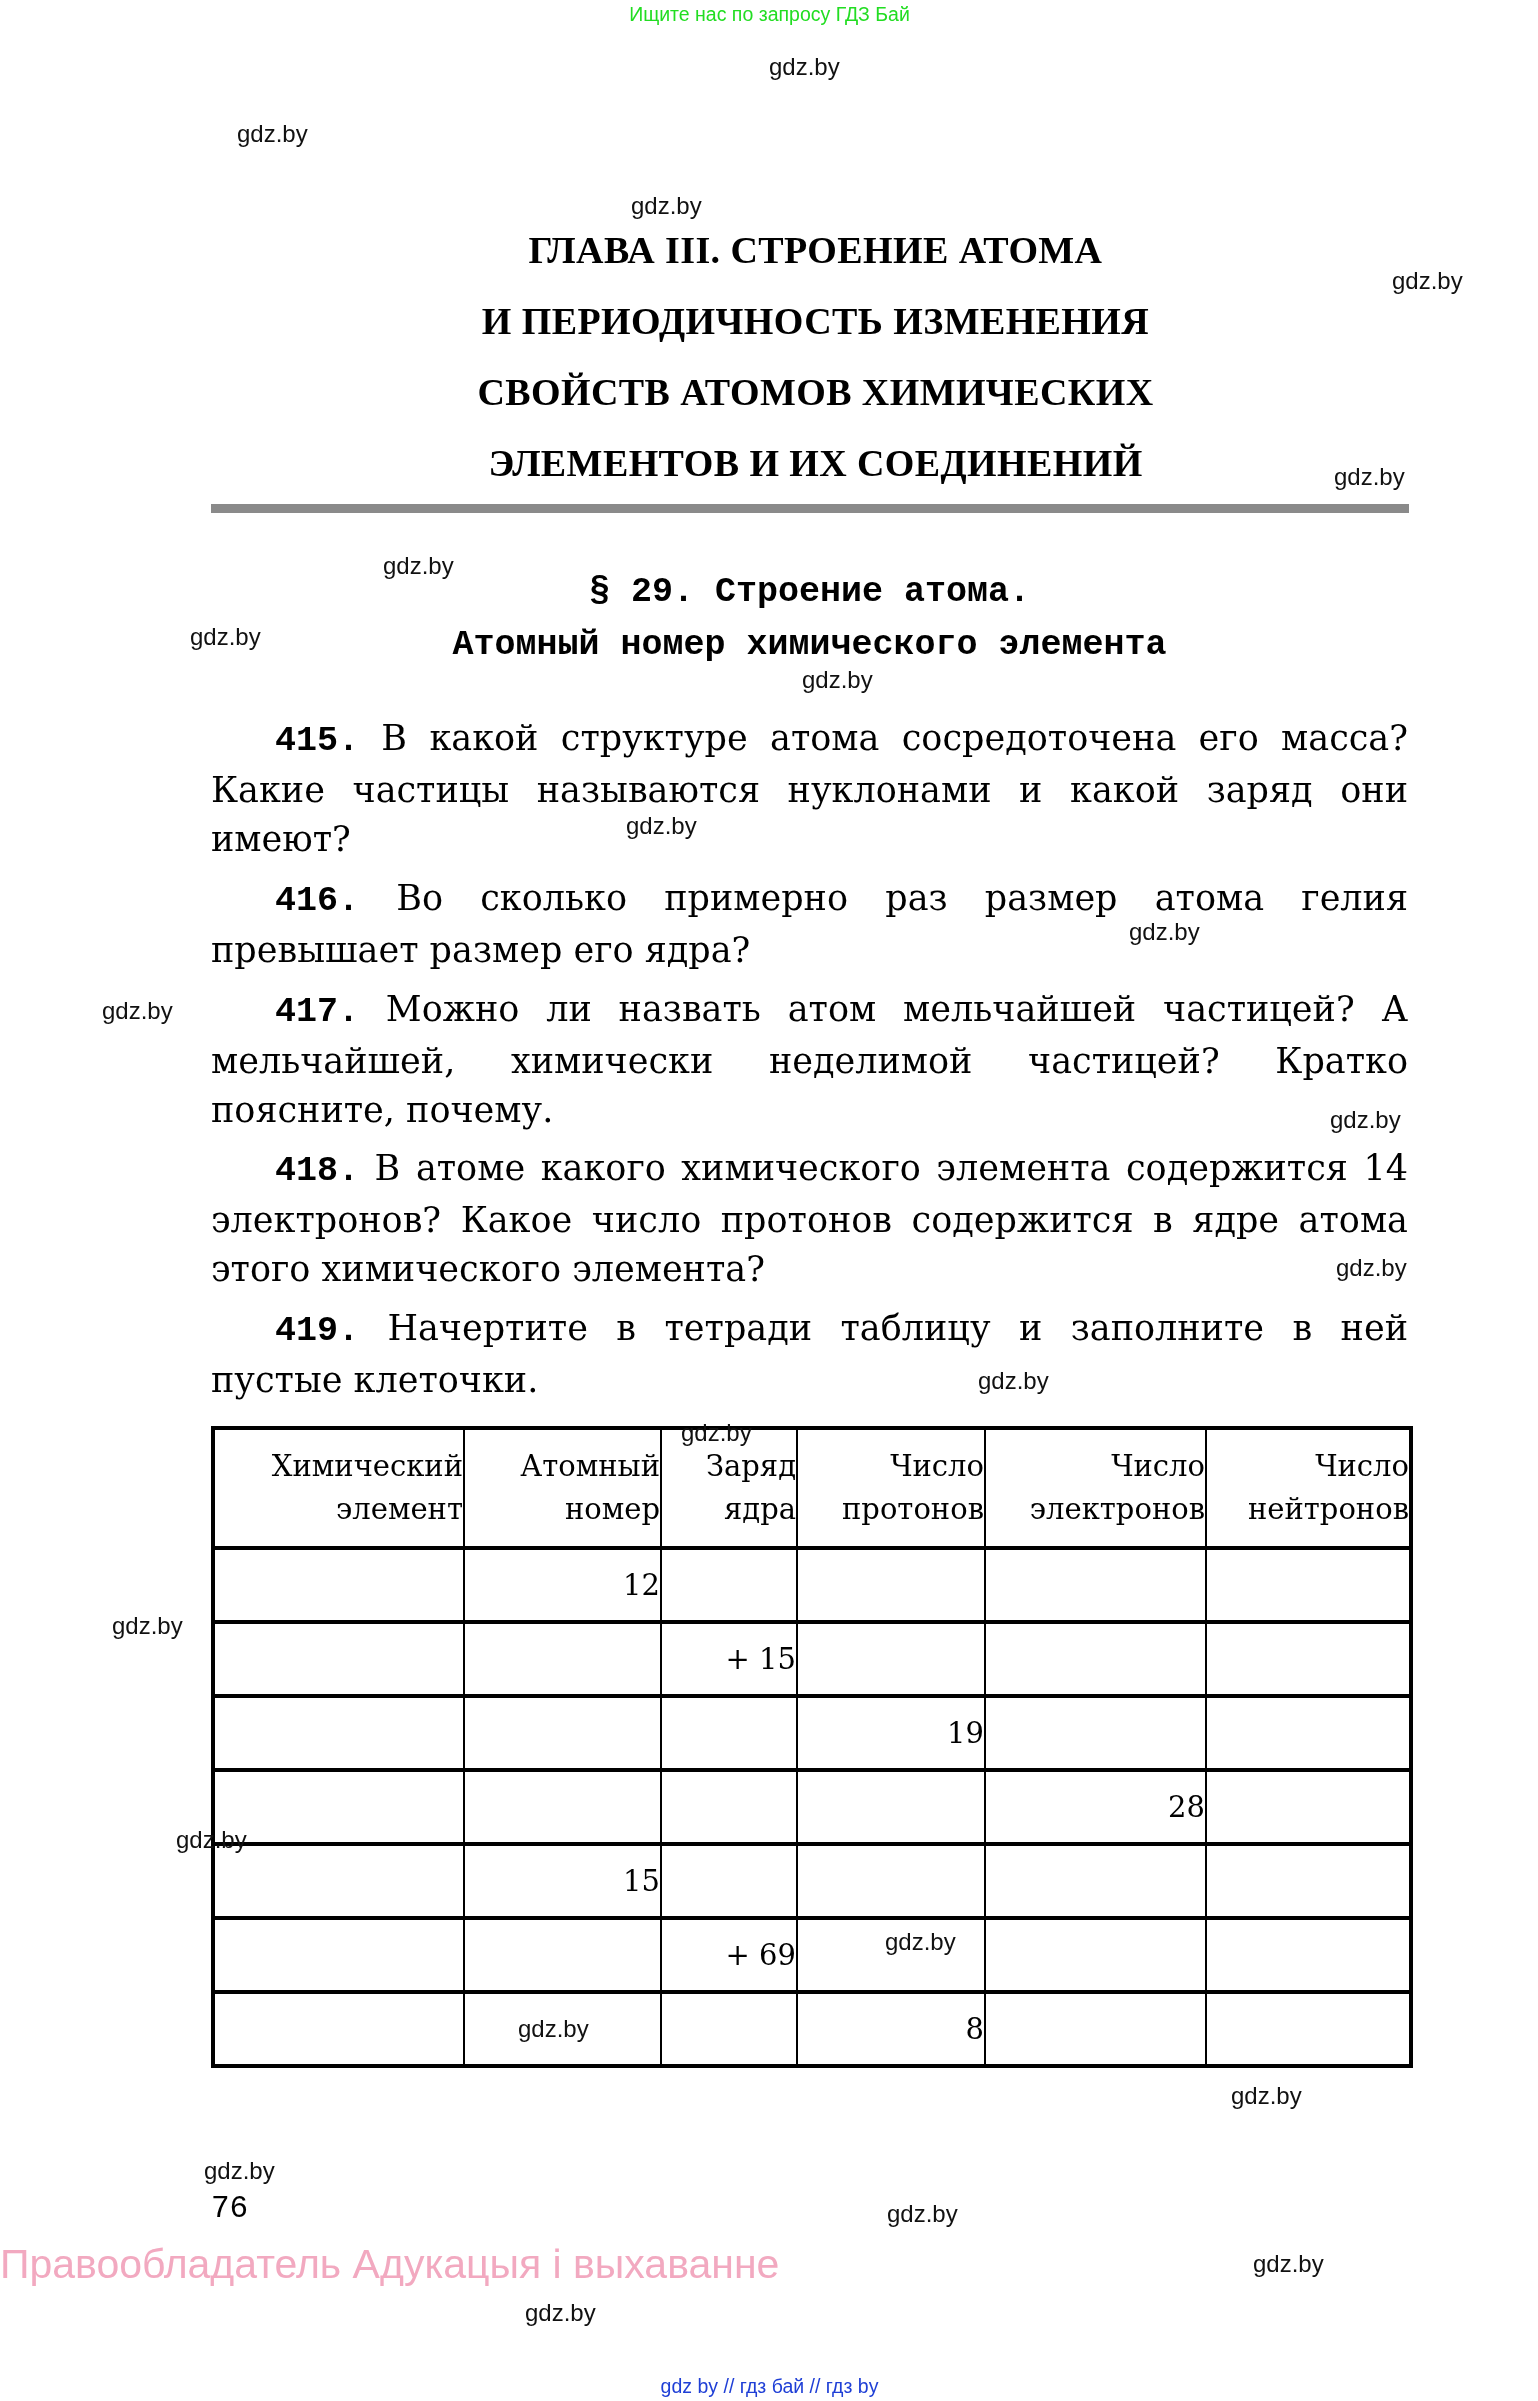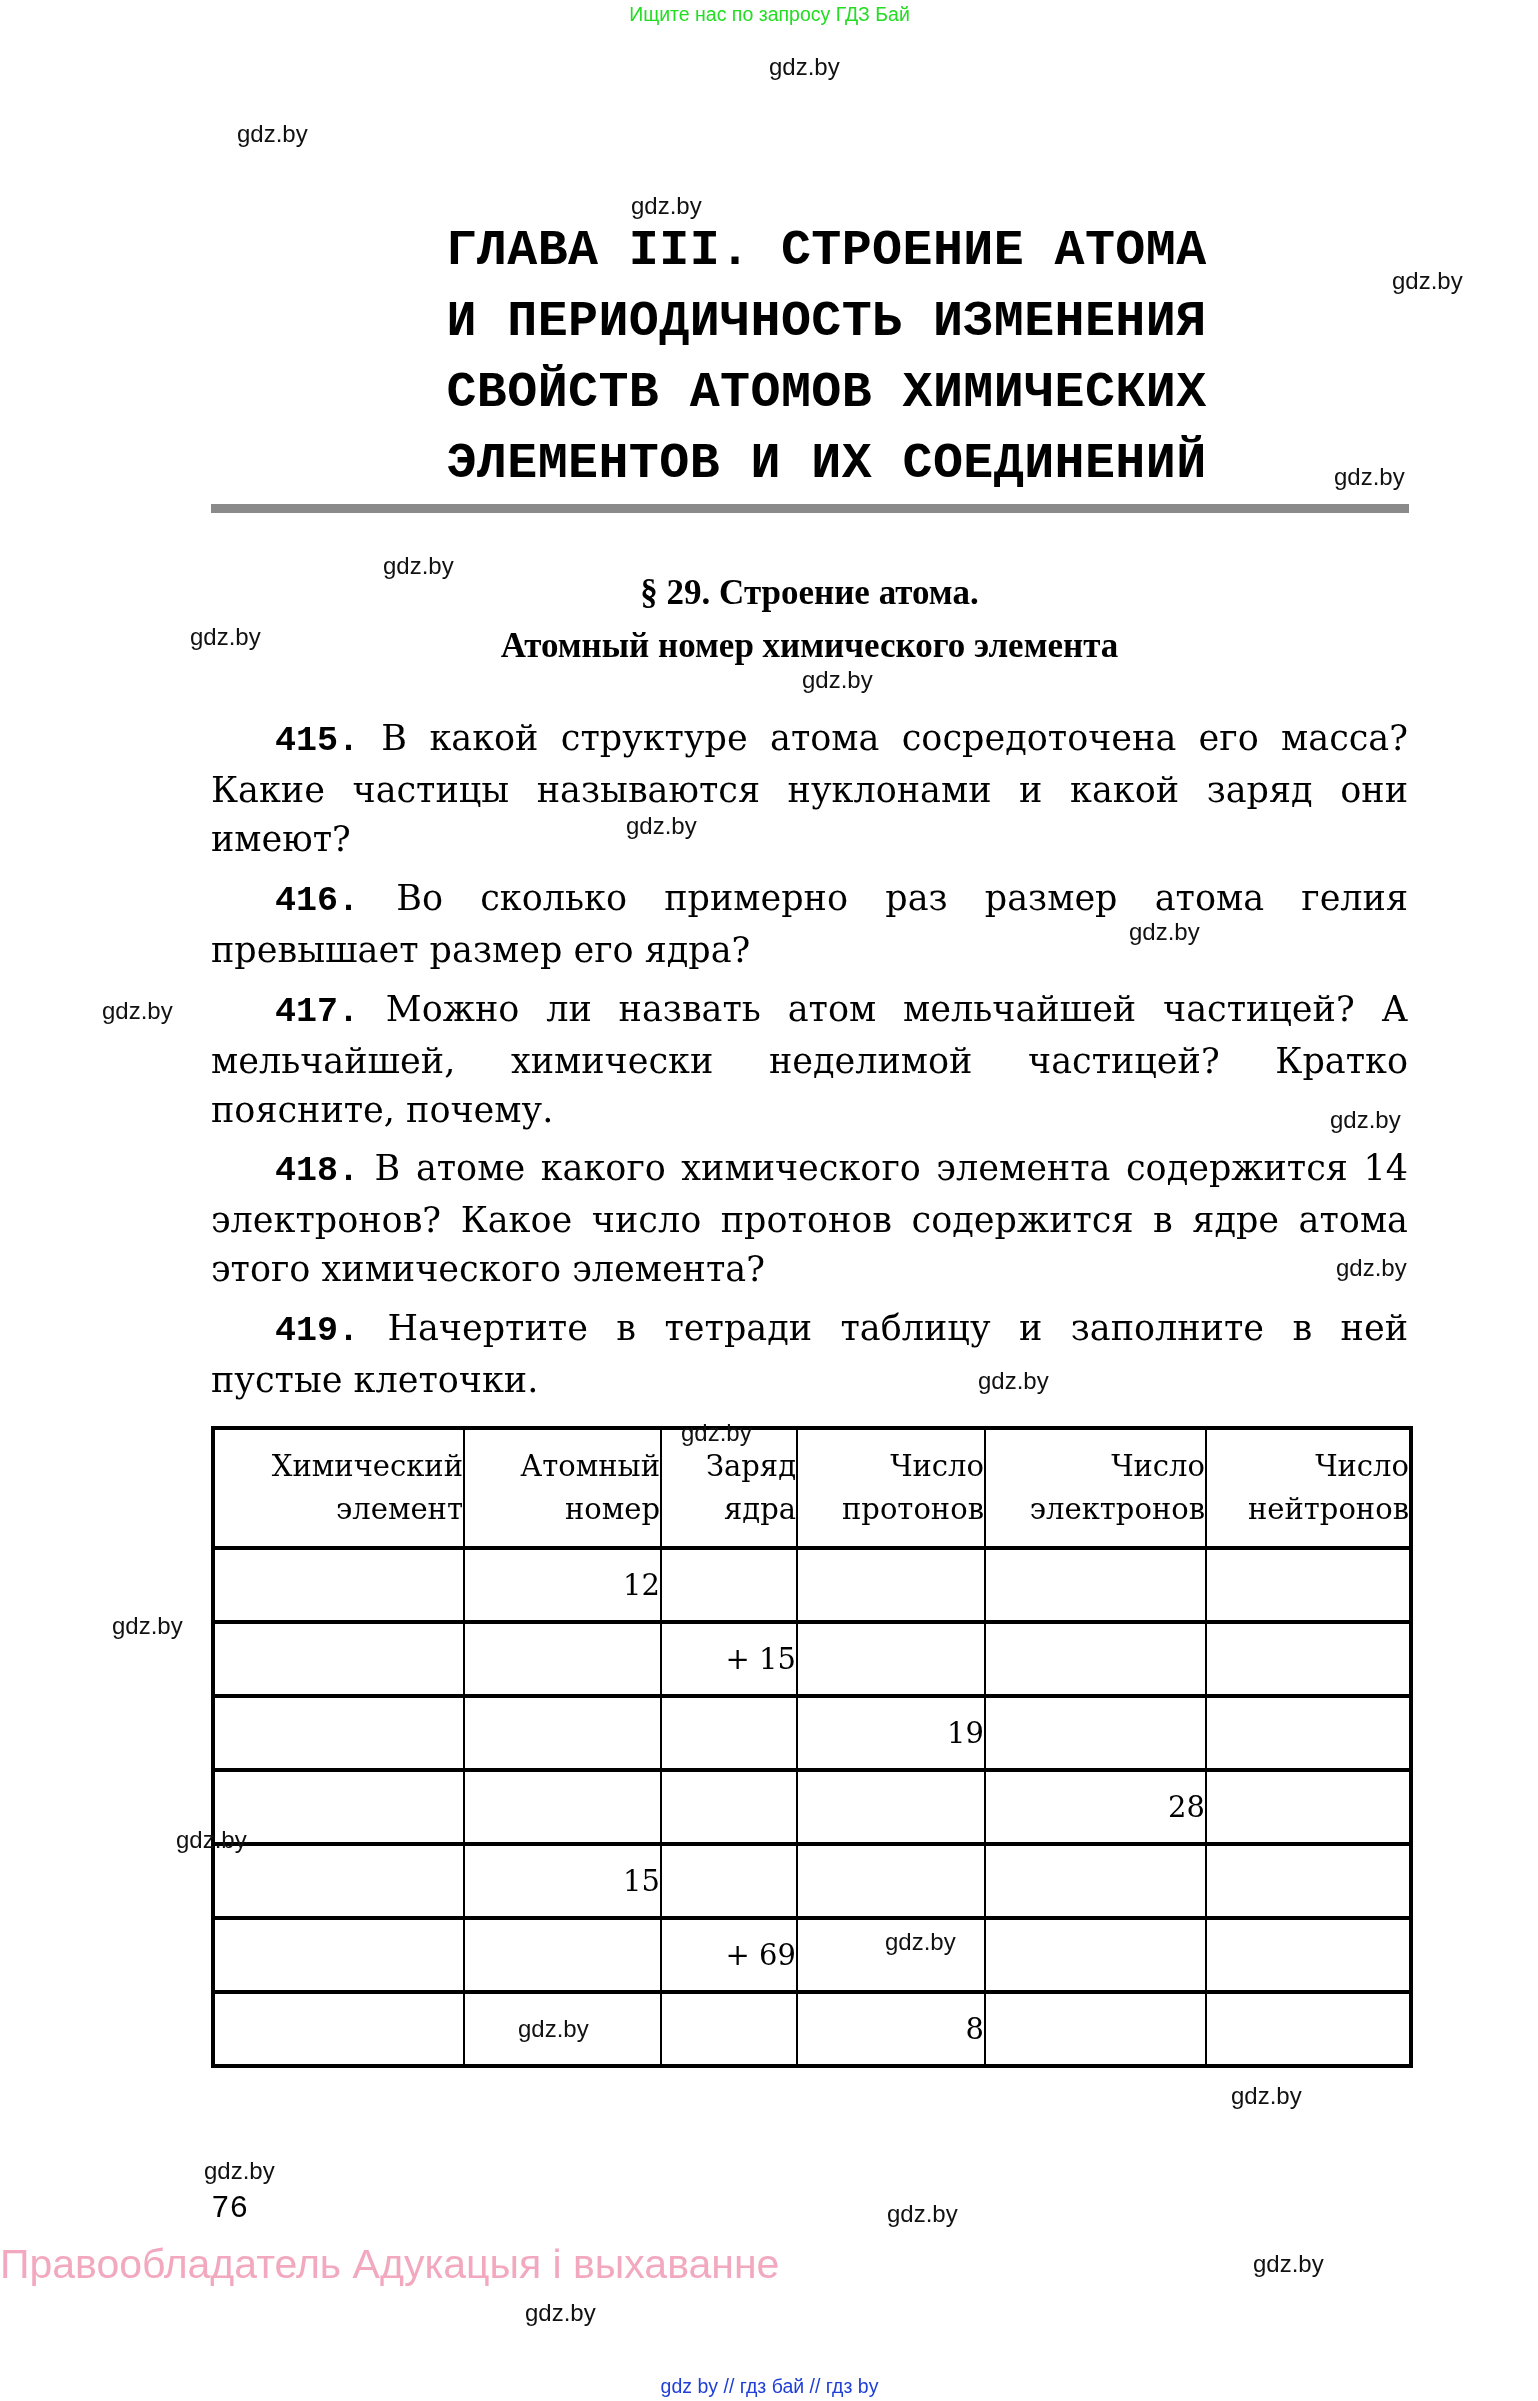--- a/index.html
+++ b/index.html
@@ -1,26 +1,26 @@
 <!DOCTYPE html>
 <html style="font-size:14px"><head>
 <meta charset="utf-8">
 <style>
   html, body { margin: 0; padding: 0; background: #ffffff; }
   body { width: 1539px; height: 2401px; position: relative; overflow: hidden; color: #000; }
   .wm { position: absolute; font-family: "Liberation Sans", sans-serif; font-size: 24px; color: #111; line-height: 1; white-space: nowrap; }
   .top-banner { position: absolute; left: 0; width: 1539px; top: 5.3px; text-align: center;
     font-family: "Liberation Sans", sans-serif; font-size: 19.5px; color: #22dd22; line-height: 1; }
-  .chapter { position: absolute; left: 228px; width: 1197px; text-align: center;
-    font-family: Liberation Mono, monospace; font-weight: bold; font-size: 50px; line-height: 71px;
+  .chapter { position: absolute; left: 217px; width: 1197px; text-align: center;
+    font-family: Liberation Serif, serif; font-weight: bold; font-size: 38px; line-height: 71px;
     top: 215px; letter-spacing: 0.4px; }
   .chapter div { height: 71px; }
   .rule { position: absolute; left: 211px; width: 1198px; top: 504px; height: 8.9px; background: #8a8a8a; }
   .section { position: absolute; left: 211px; width: 1197px; text-align: center;
-    font-family: Liberation Serif, serif; font-weight: bold; font-size: 35px; line-height: 53px; top: 566px; }
+    font-family: Liberation Mono, monospace; font-weight: bold; font-size: 35px; line-height: 53px; top: 566px; }
   .body-text { position: absolute; left: 211px; width: 1197px; top: 714px;
     font-family: "DejaVu Serif", serif; font-size: 35px; line-height: 49px; }
   .task { margin: 0 0 9.8px 0; text-align: justify; text-indent: 64px; }
   .task .num { font-weight: bold; font-family: Liberation Mono, monospace; }
   table.chem { position: absolute; left: 211px; top: 1426px; border-collapse: collapse;
     font-family: "DejaVu Serif", serif; font-size: 29px; }
   table.chem th, table.chem td { border: 2.7px solid #000; text-align: right; padding: 0; }
   table.chem th { font-weight: normal; height: 116px; line-height: 43px; }
   table.chem td { height: 70px; }
   table.chem tr.head th { border-bottom-width: 4.4px; }

